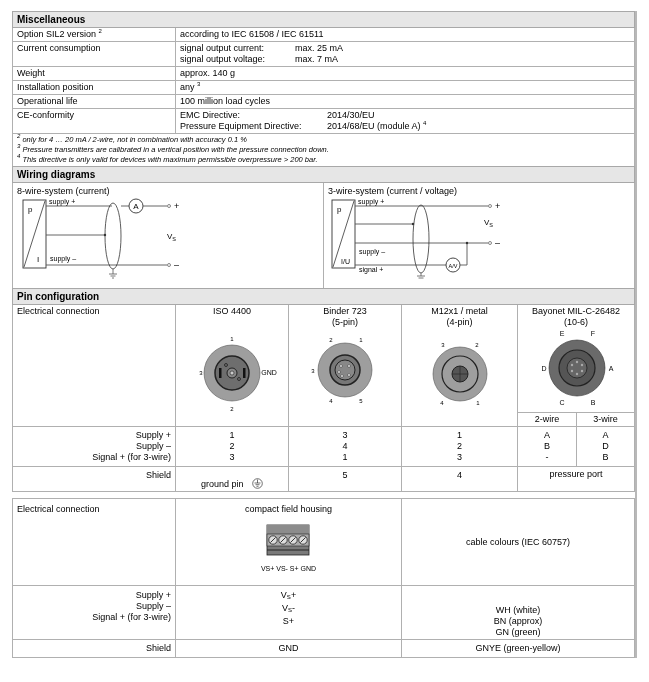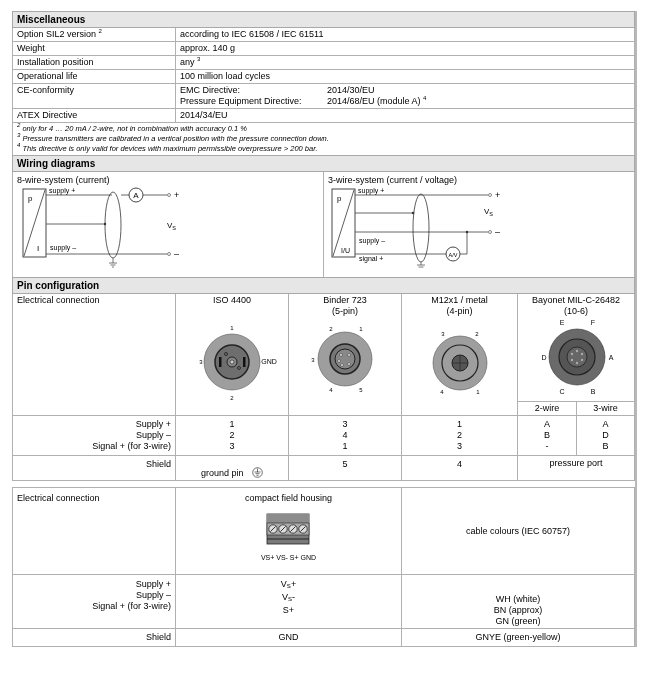--- a/index.html
+++ b/index.html
@@ -32,41 +32,44 @@
       </colgroup>
     <tbody>
         <tr class="hdr">
           <td colspan="2">Miscellaneous</td>
         </tr>
     <tr>
       <td><span>Option SIL2 version</span> <sup>2</sup></td>
       <td>according to IEC 61508 / IEC 61511</td>
     </tr>
     <tr>
+      <td>Current consumption</td>
+      <td>
+        <div><span class="kv">signal output current:</span><span>max. 25 mA</span></div>
+        <div><span class="kv">signal output voltage:</span><span>max. 7 mA</span></div>
+      </td>
+    </tr>
+    <tr>
       <td>Weight</td>
       <td>approx. 140 g</td>
     </tr>
     <tr>
       <td>Installation position</td>
       <td><span>any</span> <sup>3</sup></td>
     </tr>
     <tr>
       <td>Operational life</td>
       <td>100 million load cycles</td>
     </tr>
     <tr>
       <td>CE-conformity</td>
       <td>
         <div><span class="kv2">EMC Directive:</span><span>2014/30/EU</span></div>
         <div><span class="kv2">Pressure Equipment Directive:</span><span>2014/68/EU (module A)</span> <sup>4</sup></div>
       </td>
-    </tr>
-    <tr>
-      <td>ATEX Directive</td>
-      <td>2014/34/EU</td>
     </tr>
     <tr>
       <td colspan="2" class="foot">
         <div><sup>2</sup> <span>only for 4 … 20 mA / 2-wire, not in combination with accuracy 0.1 %</span></div>
         <div><sup>3</sup> <span>Pressure transmitters are calibrated in a vertical position with the pressure connection down.</span></div>
         <div><sup>4</sup> <span>This directive is only valid for devices with maximum permissible overpressure &gt; 200 bar.</span></div>
       </td>
     </tr>
   </tbody>
     </table>

